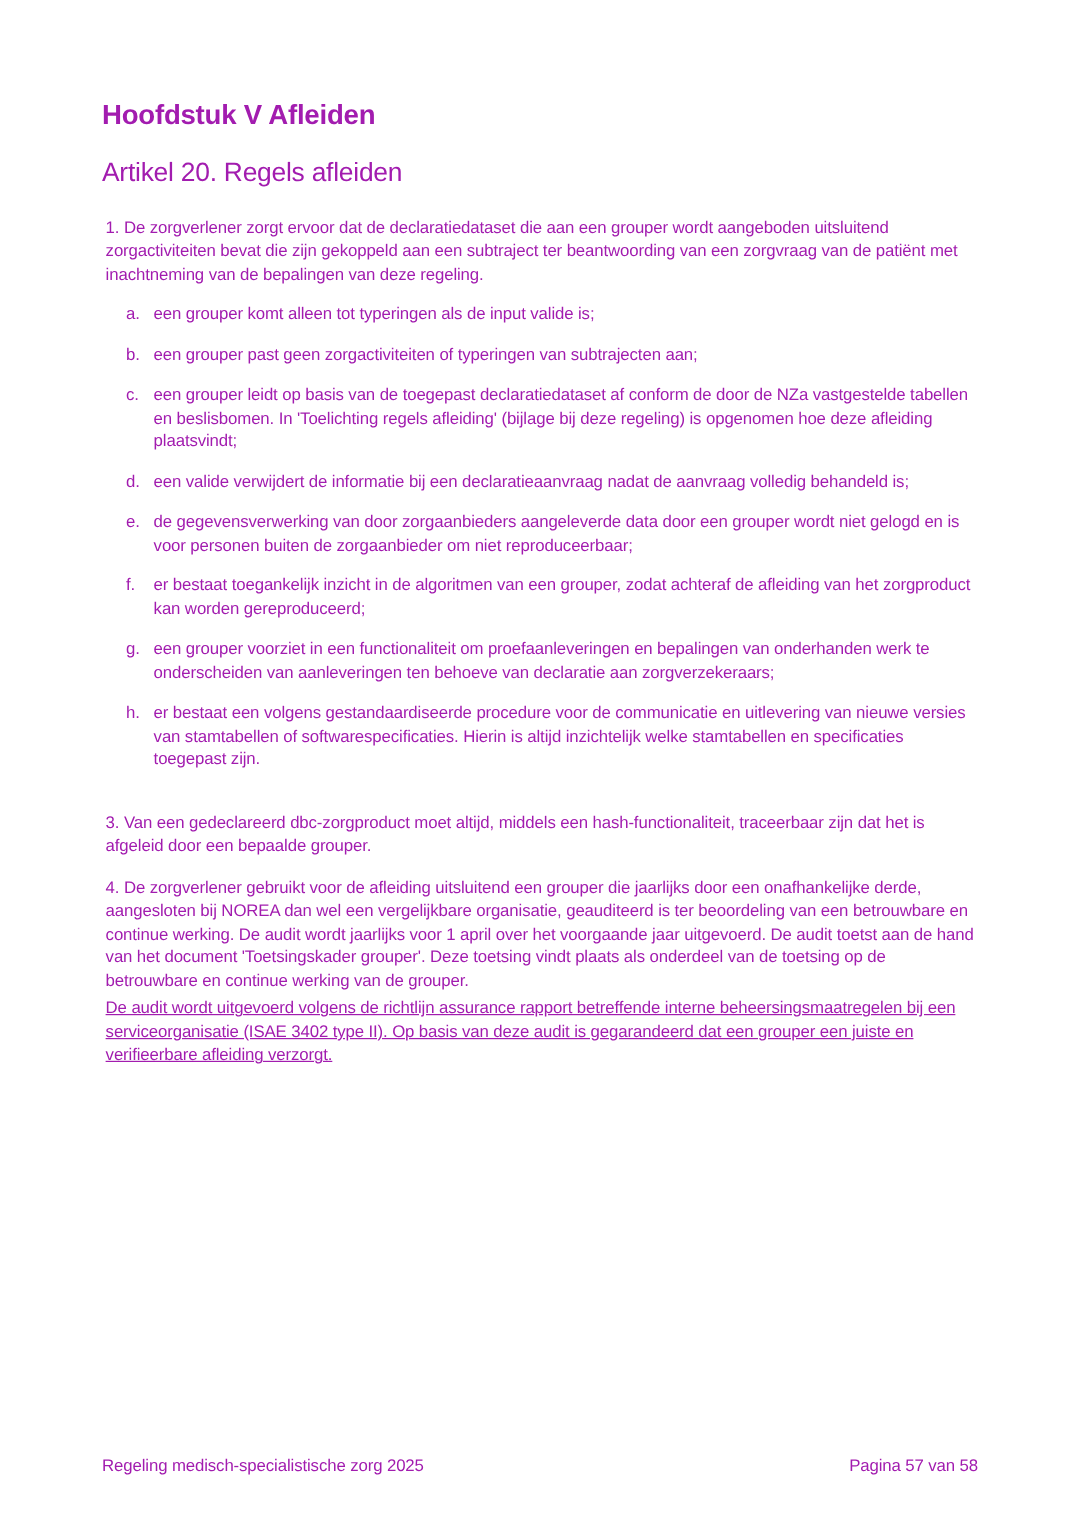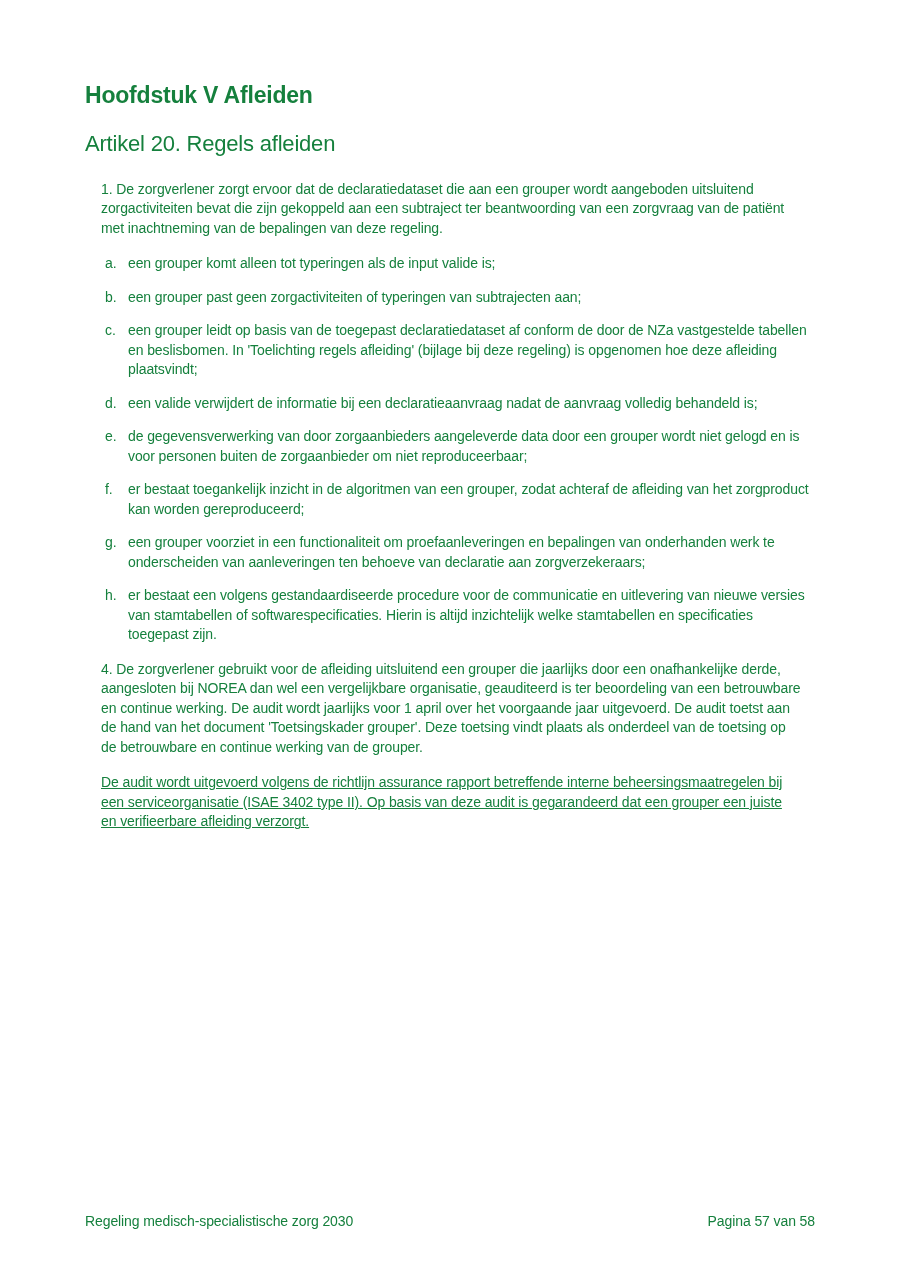--- a/index.html
+++ b/index.html
@@ -6,21 +6,21 @@
     margin: 0;
     padding: 0;
     background: #ffffff;
   }
   .page {
     position: relative;
     width: 900px;
     height: 1273px;
     background: #ffffff;
     font-family: "Liberation Sans", "DejaVu Sans", sans-serif;
-    color: #15803d;
+    color: #a21caf;
     overflow: hidden;
     letter-spacing: -0.1px;
   }
   .content {
     position: absolute;
     left: 85px;
     top: 82px;
     width: 732px;
   }
   .chapter-title {
@@ -33,21 +33,21 @@
   .article-title {
     font-size: 22px;
     font-weight: 400;
     line-height: 1.2;
     margin: 21px 0 0 0;
     letter-spacing: -0.2px;
   }
   .para {
     font-size: 14px;
     line-height: 19.5px;
-    margin: 16px;
+    margin: 3px;
     margin-top: 15px;
   }
   .para.first {
     margin-top: 23px;
   }
   .list {
     margin: 0;
     padding: 0;
     list-style: none;
   }
@@ -122,22 +122,23 @@
       <div class="list-item">
         <span class="marker">g.</span>
         <span class="item-text">een grouper voorziet in een functionaliteit om proefaanleveringen en bepalingen van onderhanden werk te onderscheiden van aanleveringen ten behoeve van declaratie aan zorgverzekeraars;</span>
       </div>
       <div class="list-item">
         <span class="marker">h.</span>
         <span class="item-text">er bestaat een volgens gestandaardiseerde procedure voor de communicatie en uitlevering van nieuwe versies van stamtabellen of softwarespecificaties. Hierin is altijd inzichtelijk welke stamtabellen en specificaties toegepast zijn.</span>
       </div>
     </div>
 
+    <p class="para spaced">3. Van een gedeclareerd dbc-zorgproduct moet altijd, middels een hash-functionaliteit, traceerbaar zijn dat het is afgeleid door een bepaalde grouper.</p>
     <p class="para">4. De zorgverlener gebruikt voor de afleiding uitsluitend een grouper die jaarlijks door een onafhankelijke derde, aangesloten bij NOREA dan wel een vergelijkbare organisatie, geauditeerd is ter beoordeling van een betrouwbare en continue werking. De audit wordt jaarlijks voor 1 april over het voorgaande jaar uitgevoerd. De audit toetst aan de hand van het document 'Toetsingskader grouper'. Deze toetsing vindt plaats als onderdeel van de toetsing op de betrouwbare en continue werking van de grouper.</p>
     <p class="para continued">De audit wordt uitgevoerd volgens de richtlijn assurance rapport betreffende interne beheersingsmaatregelen bij een serviceorganisatie (ISAE 3402 type II). Op basis van deze audit is gegarandeerd dat een grouper een juiste en verifieerbare afleiding verzorgt.</p>
 
   </div>
 
   <div class="footer">
-    <span>Regeling medisch-specialistische zorg 2030</span>
+    <span>Regeling medisch-specialistische zorg 2025</span>
     <span>Pagina 57 van 58</span>
   </div>
 </div>
 
 </body></html>

